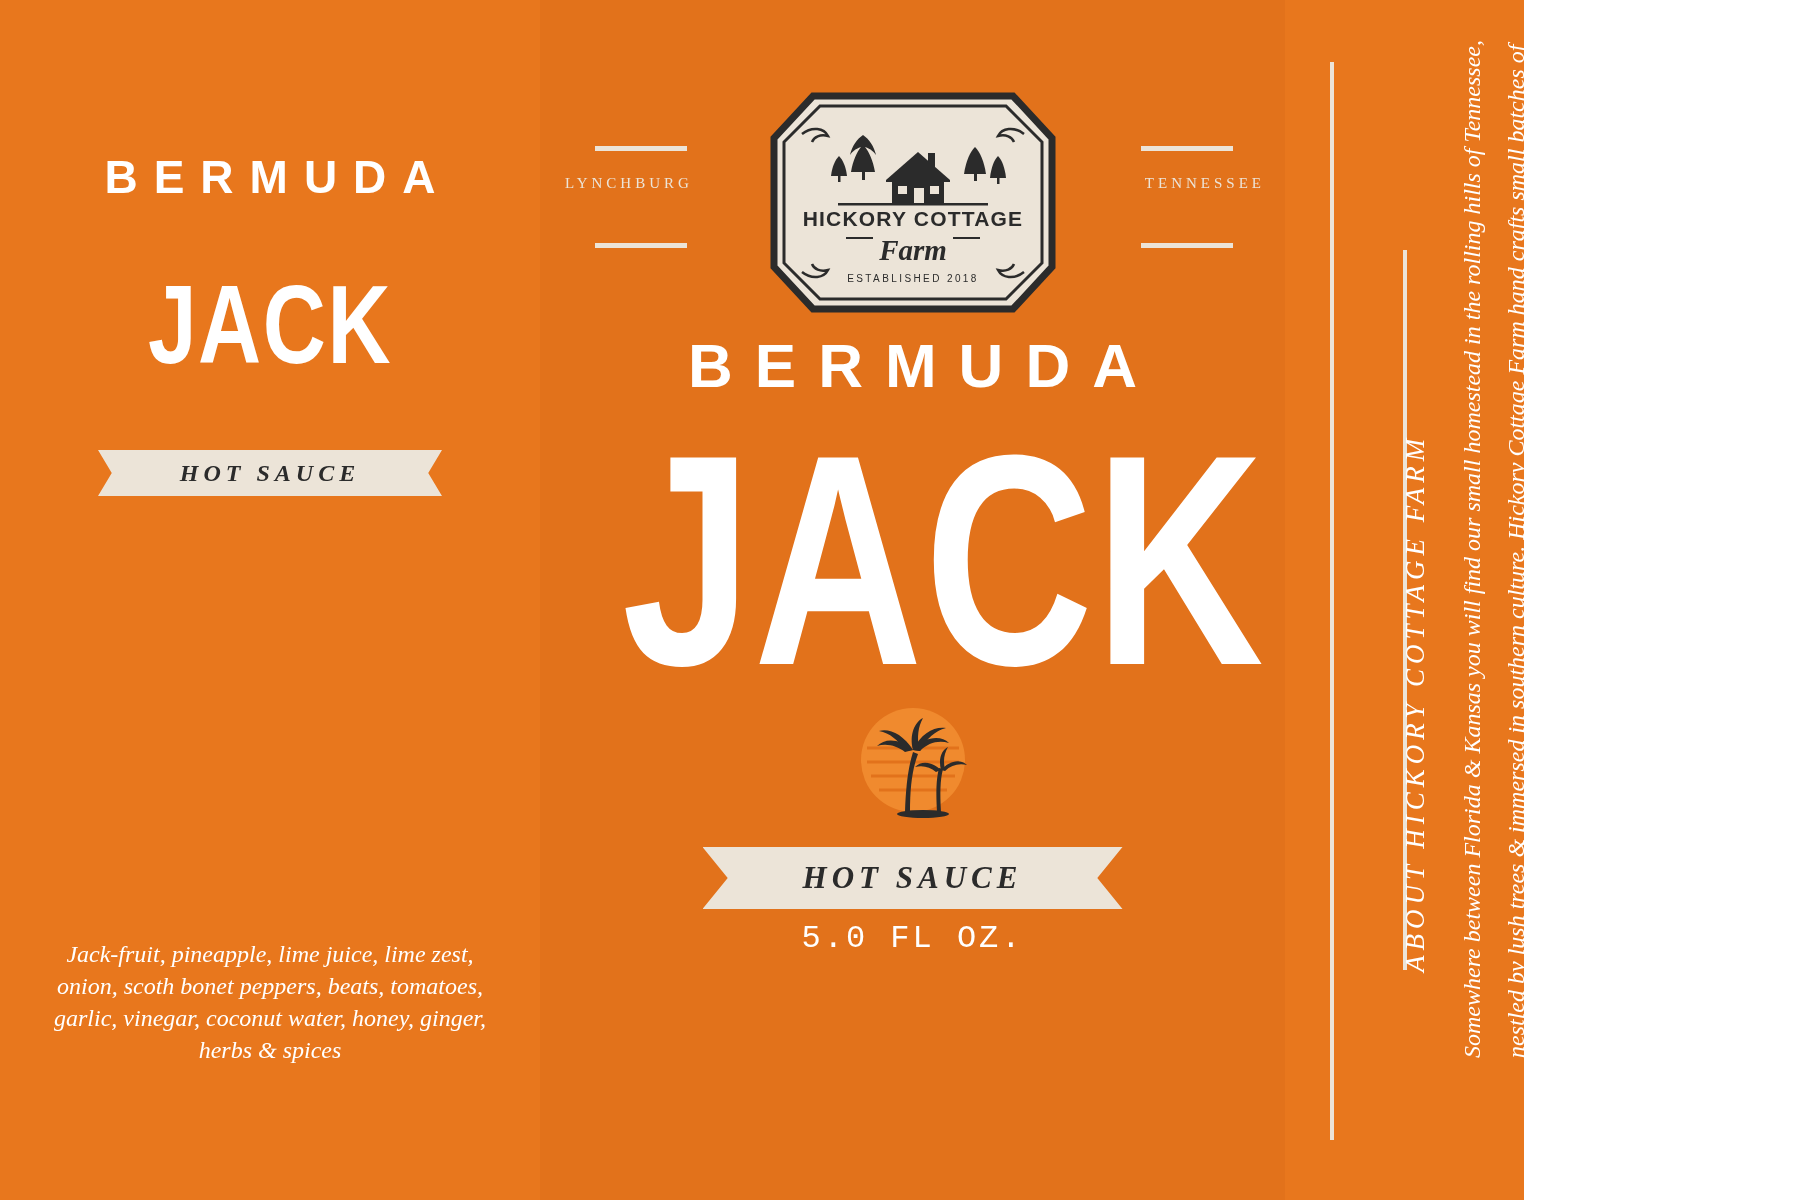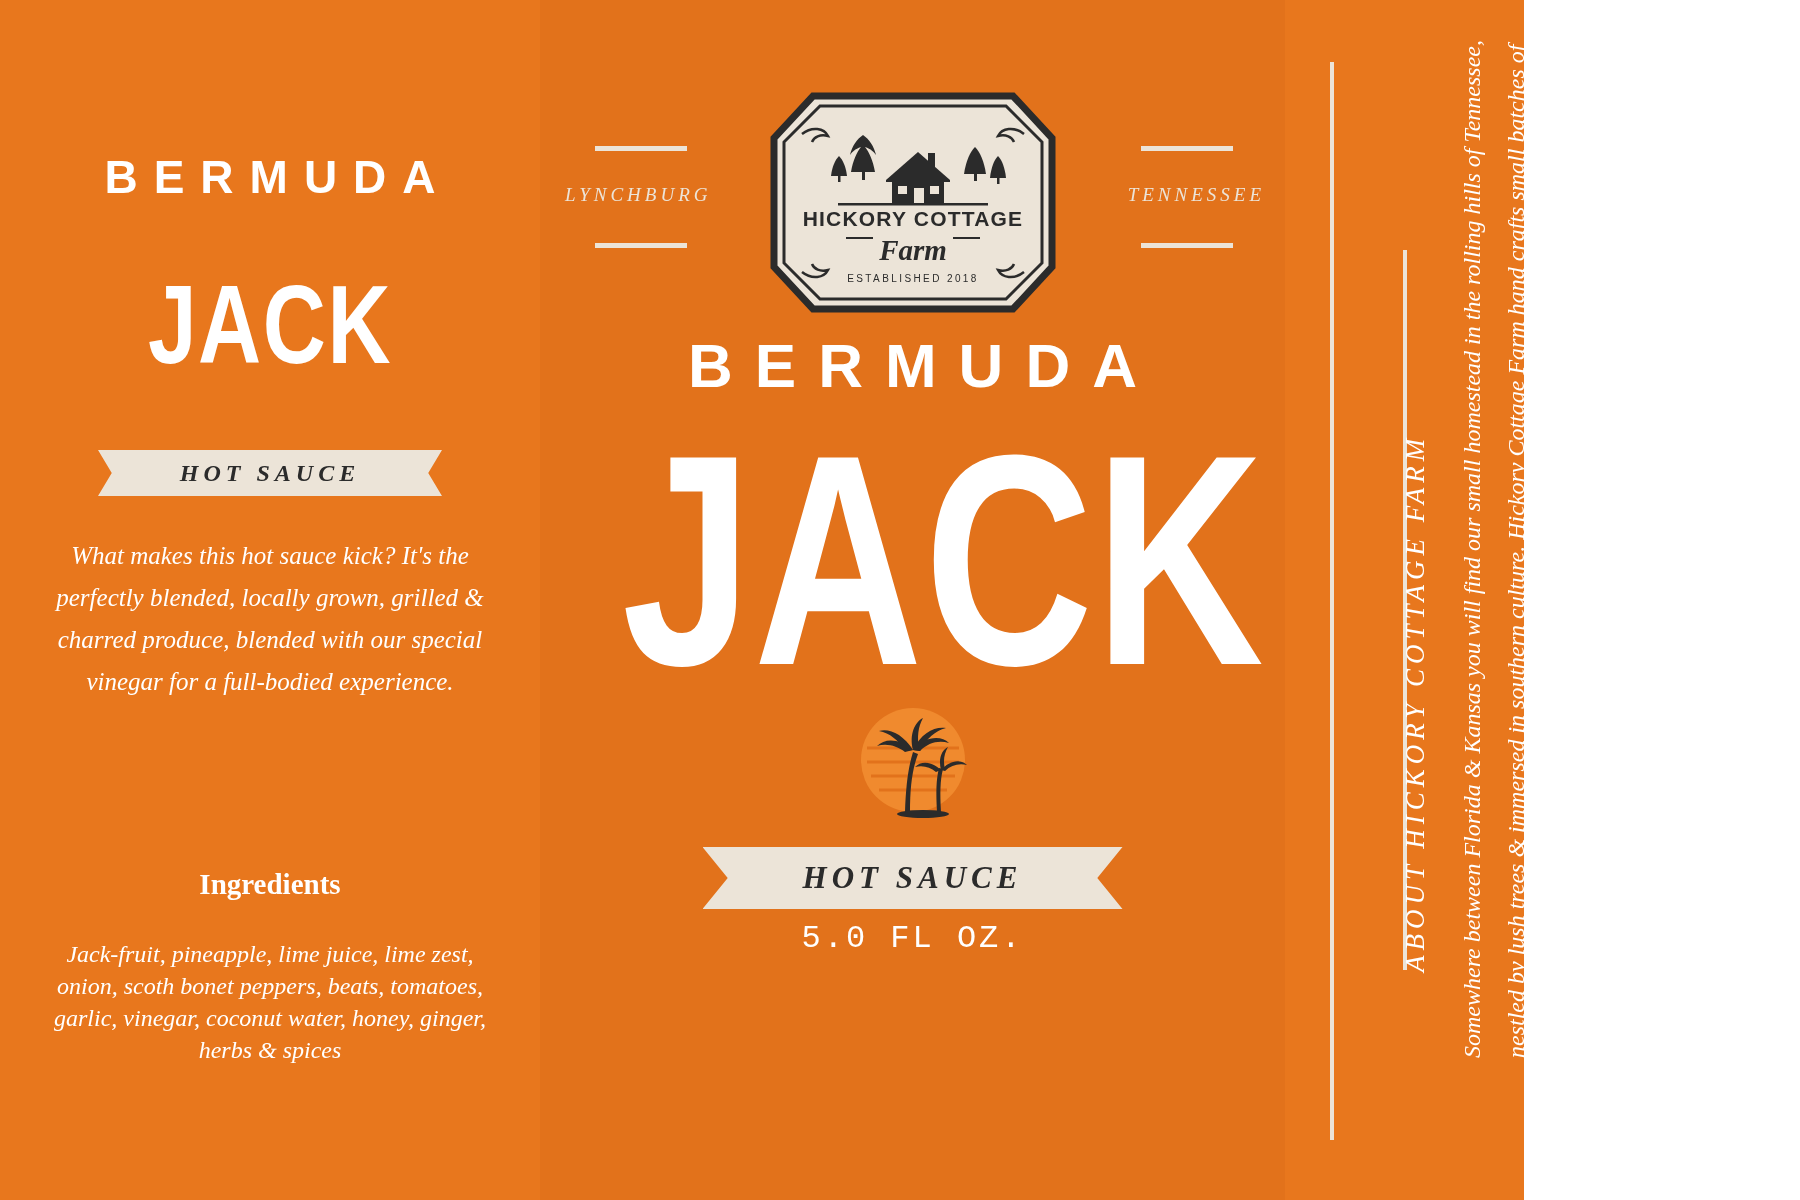--- a/index.html
+++ b/index.html
@@ -144,26 +144,25 @@
     top: 90px;
     left: 50%;
     transform: translateX(-50%);
     width: 290px;
     height: 225px;
   }
   .badge svg { display: block; }
 
   .loc-left, .loc-right {
     position: absolute;
-    top: 184px;
+    top: 175px;
     color: #ece4d8;
     font-family: "Liberation Serif", serif;
-    font-size: 19px;
+    font-size: 15px;
     letter-spacing: 4px;
-    font-style: italic;
   }
   .loc-left { left: 25px; }
   .loc-right { right: 20px; }
 
   .dash {
     position: absolute;
     height: 5px;
     background: #ece4d8;
   }
   .dash-l1 { top: 146px; left: 55px; width: 92px; }
@@ -289,22 +288,20 @@
 
   <div class="panel-left">
     <div class="left-inner">
       <div class="brand-bermuda-left">BERMUDA</div>
       <div class="brand-jack-left">JACK</div>
 
       <div class="ribbon-wrap-left">
         <div class="ribbon-body">HOT SAUCE</div>
       </div>
 
-      <div class="desc-left">What makes this hot sauce kick? It's the perfectly blended, locally grown, grilled &amp; charred produce, blended with our special vinegar for a full-bodied experience.</div>
-      <div class="ingredients-title">Ingredients</div>
       <div class="ingredients-body">Jack-fruit, pineapple, lime juice, lime zest, onion, scoth bonet peppers, beats, tomatoes, garlic, vinegar, coconut water, honey, ginger, herbs &amp; spices</div>
     </div>
   </div>
 
   <div class="panel-center">
 
     <div class="badge">
       <svg viewBox="0 0 290 225" width="290" height="225" xmlns="http://www.w3.org/2000/svg">
 
         <path d="M45 6 L245 6 L284 48 L284 177 L245 219 L45 219 L6 177 L6 48 Z" fill="#ece4d8" stroke="#2b2b2b" stroke-width="7"></path>

